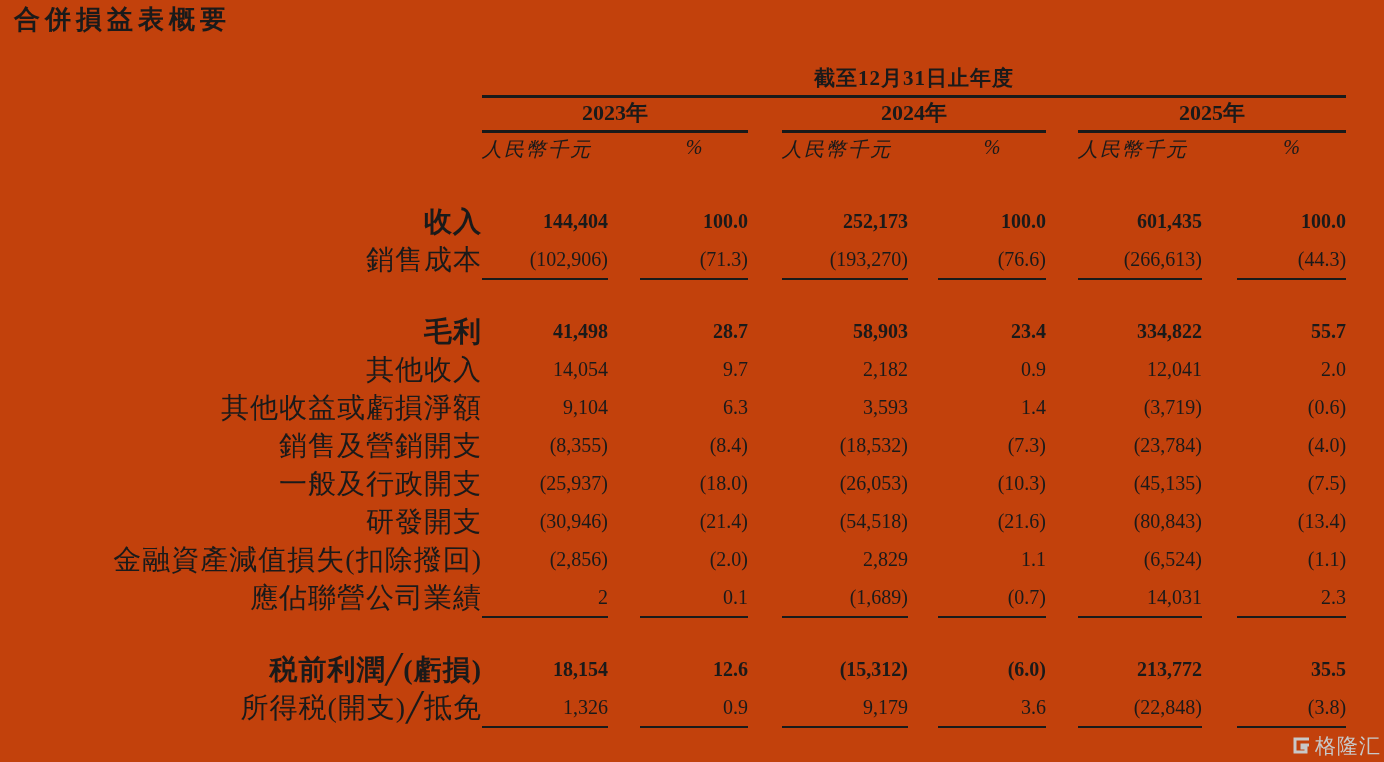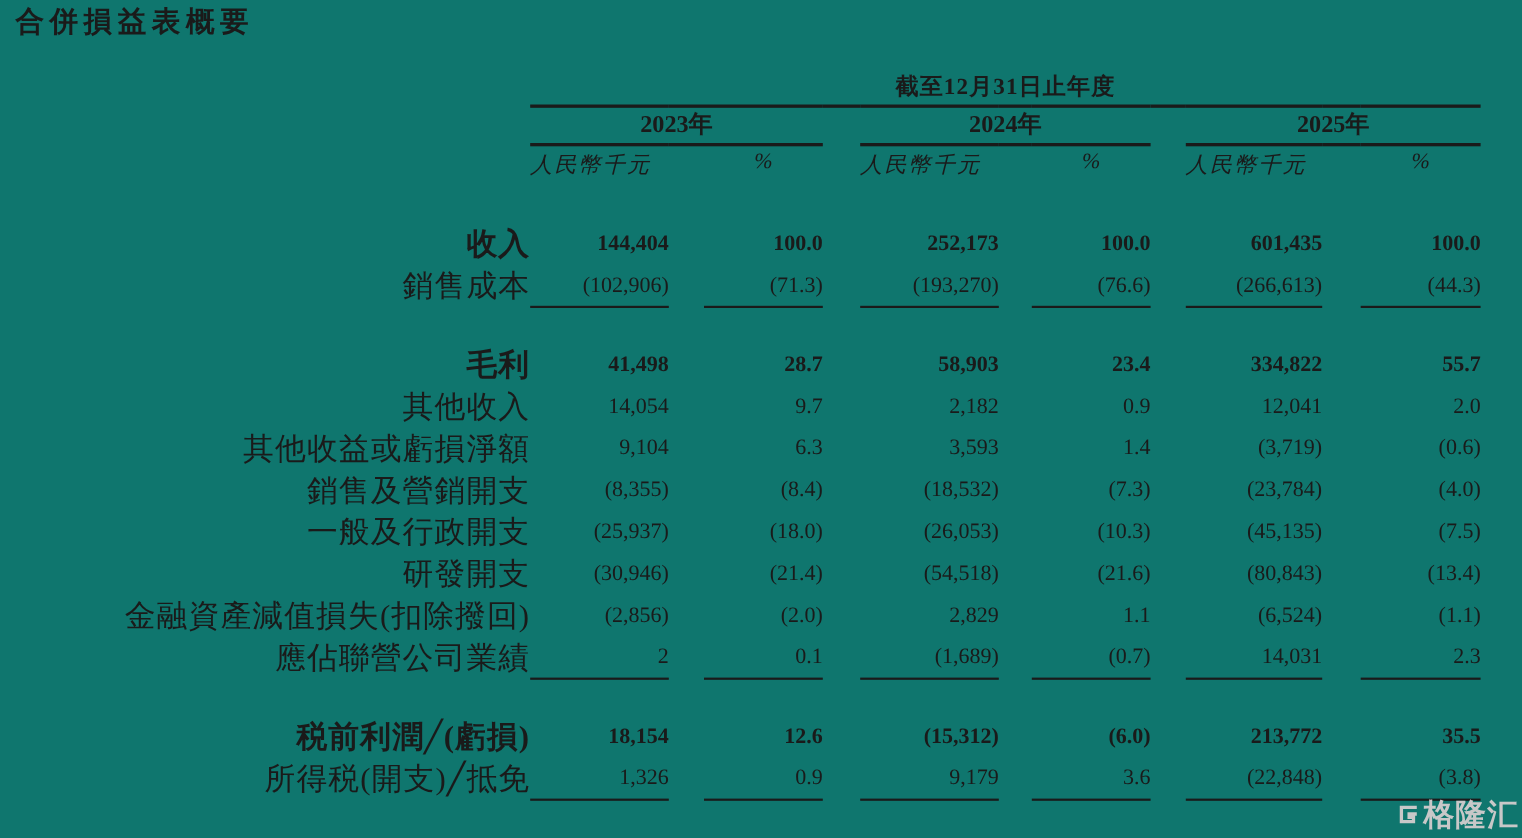--- a/index.html
+++ b/index.html
@@ -1,21 +1,21 @@
 <!DOCTYPE html>
 <html><head>
 <meta charset="utf-8">
 <style>
   html, body { margin:0; padding:0; background:#ffffff; }
   body {
     width:1384px; height:762px;
     font-family:"Liberation Serif","DejaVu Serif",serif;
     color:#1a1a1a;
   }
-  .page { position:relative; width:1384px; height:762px; overflow:hidden; background:#0f766e; }
+  .page { position:relative; width:1384px; height:762px; overflow:hidden; background:#c2410c; }
 
   .title {
     position:absolute; left:14px; top:2px; margin:0;
     font-size:26px; font-weight:bold; letter-spacing:5px;
     white-space:nowrap;
   }
 
   table.fin {
     position:absolute; left:80px; top:55px; width:1266px;
     border-collapse:collapse; table-layout:fixed;
@@ -53,21 +53,21 @@
   tbody tr.gap:last-of-type { height:28px; }
 
   
   .watermark {
     position:absolute; right:3px; bottom:2px;
     display:flex; align-items:center; gap:2px;
     color:#c8c8c8;
   }
   .wm-icon { display:inline-block; line-height:0; }
   .wm-text {
-    font-size:28px; font-weight:bold; letter-spacing:1px;
+    font-size:21px; font-weight:normal; letter-spacing:1px;
     font-family:"Liberation Sans",sans-serif;
   }
 </style>
 </head>
 <body>
 
 <div class="page">
 
   <h1 class="title">合併損益表概要</h1>
 

